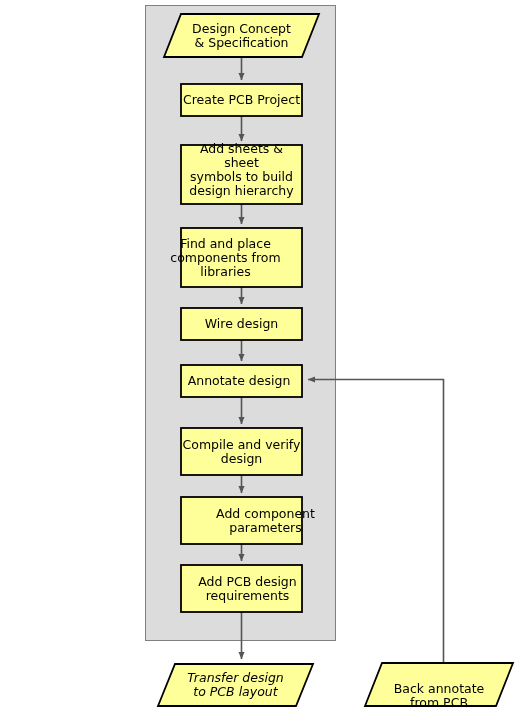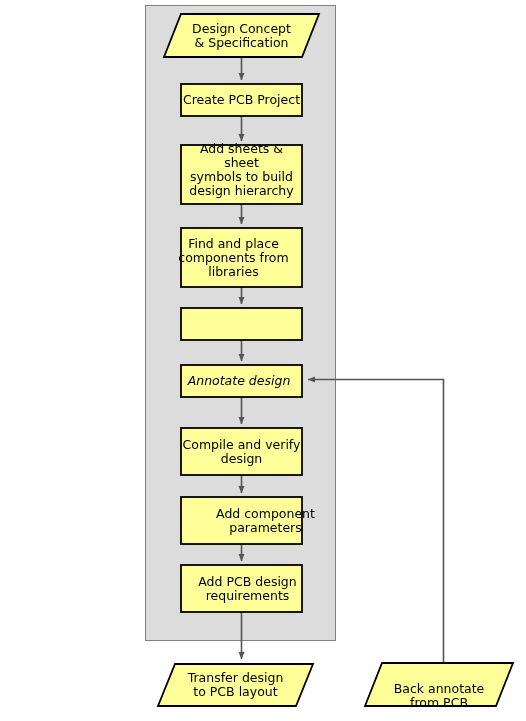--- a/index.html
+++ b/index.html
@@ -67,28 +67,29 @@
       <path d="M382,663 L513,663 L496,706 L365,706 Z" fill="#ffff99" stroke="#000000" stroke-width="1.8" stroke-linejoin="miter"></path>
     </g>
   </svg>
 
   <div class="node-label" style="left:164px;top:13px;width:155px;height:45px;">Design Concept
 &amp; Specification</div>
   <div class="node-label" style="left:181px;top:84px;width:121px;height:32px;">Create PCB Project</div>
   <div class="node-label" style="left:181px;top:145px;width:121px;height:49px;">Add sheets &amp; sheet
 symbols to build
 design hierarchy</div>
-  <div class="node-label" style="left:173px;top:228px;width:121px;height:59px;">Find and place
+  <div class="node-label" style="left:165px;top:228px;width:121px;height:59px;">Find and place
 components from
 libraries</div>
-  <div class="node-label" style="left:181px;top:365px;width:116px;height:32px;font-style:italic;">Annotate design</div>
+  <div class="node-label" style="left:181px;top:308px;width:121px;height:32px;">Wire design</div>
+  <div class="node-label" style="left:181px;top:365px;width:116px;height:32px;">Annotate design</div>
   <div class="node-label" style="left:181px;top:428px;width:121px;height:47px;">Compile and verify
 design</div>
   <div class="node-label" style="left:181px;top:497px;width:121px;height:47px;padding-left:24px;">Add component
 parameters</div>
   <div class="node-label" style="left:181px;top:565px;width:133px;height:47px;">Add PCB design
 requirements</div>
-  <div class="node-label" style="left:158px;top:663px;width:155px;height:44px;">Transfer design
+  <div class="node-label" style="left:158px;top:663px;width:155px;height:44px;font-style:italic;">Transfer design
 to PCB layout</div>
   <div class="node-label" style="left:365px;top:662px;width:148px;height:44px;margin-top:12px;">Back annotate
 from PCB</div>
 
 </div>
 
 </body></html>

